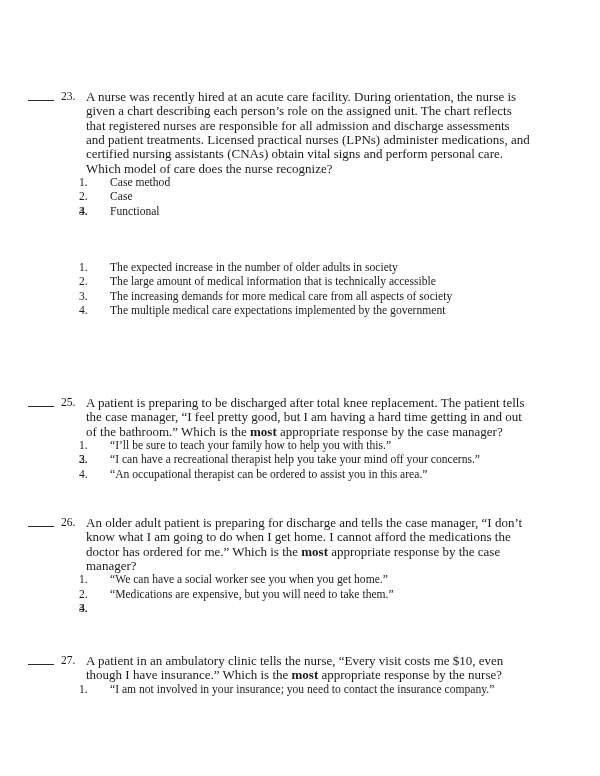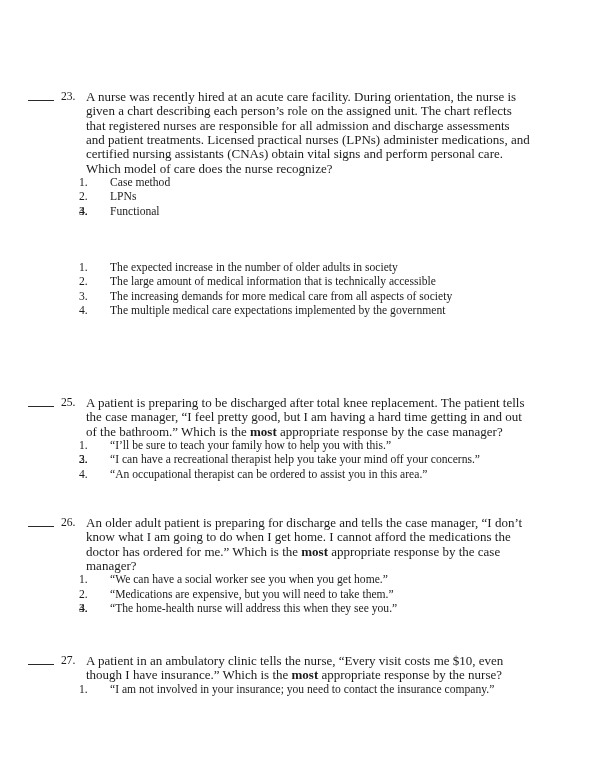--- a/index.html
+++ b/index.html
@@ -107,21 +107,21 @@
 
 <div id="page">
     <div class="question-block" style="top: 90px;">
       <div class="q-row">
         <span class="blank-line" title="____"></span>
         <span class="q-number">23.</span>
         <span class="q-stem"><span>A nurse was recently hired at an acute care facility. During orientation, the nurse is given a chart describing each person’s role on the assigned unit. The chart reflects that registered nurses are responsible for all admission and discharge assessments and patient treatments. Licensed practical nurses (LPNs) administer medications, and certified nursing assistants (CNAs) obtain vital signs and perform personal care. Which model of care does the nurse recognize?</span></span>
       </div>
       <ul class="options">
         <li class="option"><span class="option-num">1.</span><span class="option-text">Case method</span></li>
-        <li class="option"><span class="option-num">2.</span><span class="option-text">LPNs</span></li>
+        <li class="option"><span class="option-num">2.</span><span class="option-text">Case</span></li>
         <li class="option"><span class="option-num">3.</span></li>
         <li class="option"><span class="option-num">4.</span><span class="option-text">Functional</span></li>
       </ul>
     </div>
     <div class="question-block" style="top: 261px;">
       <ul class="options">
         <li class="option"><span class="option-num">1.</span><span class="option-text">The expected increase in the number of older adults in society</span></li>
         <li class="option"><span class="option-num">2.</span><span class="option-text">The large amount of medical information that is technically accessible</span></li>
         <li class="option"><span class="option-num">3.</span><span class="option-text">The increasing demands for more medical care from all aspects of society</span></li>
         <li class="option"><span class="option-num">4.</span><span class="option-text">The multiple medical care expectations implemented by the government</span></li>
@@ -143,21 +143,21 @@
     <div class="question-block" style="top: 516px;">
       <div class="q-row">
         <span class="blank-line" title="____"></span>
         <span class="q-number">26.</span>
         <span class="q-stem"><span>An older adult patient is preparing for discharge and tells the case manager, “I don’t know what I am going to do when I get home. I cannot afford the medications the doctor has ordered for me.” Which is the </span><b>most</b><span> appropriate response by the case manager?</span></span>
       </div>
       <ul class="options">
         <li class="option"><span class="option-num">1.</span><span class="option-text">“We can have a social worker see you when you get home.”</span></li>
         <li class="option"><span class="option-num">2.</span><span class="option-text">“Medications are expensive, but you will need to take them.”</span></li>
         <li class="option"><span class="option-num">3.</span></li>
-        <li class="option"><span class="option-num">4.</span><span class="option-text">“The home-health nurse will address this when they see you.”</span></li>
+        <li class="option"><span class="option-num">4.</span></li>
       </ul>
     </div>
     <div class="question-block" style="top: 654px;">
       <div class="q-row">
         <span class="blank-line" title="____"></span>
         <span class="q-number">27.</span>
         <span class="q-stem"><span>A patient in an ambulatory clinic tells the nurse, “Every visit costs me $10, even though I have insurance.” Which is the </span><b>most</b><span> appropriate response by the nurse?</span></span>
       </div>
       <ul class="options">
         <li class="option"><span class="option-num">1.</span><span class="option-text">“I am not involved in your insurance; you need to contact the insurance company.”</span></li>

